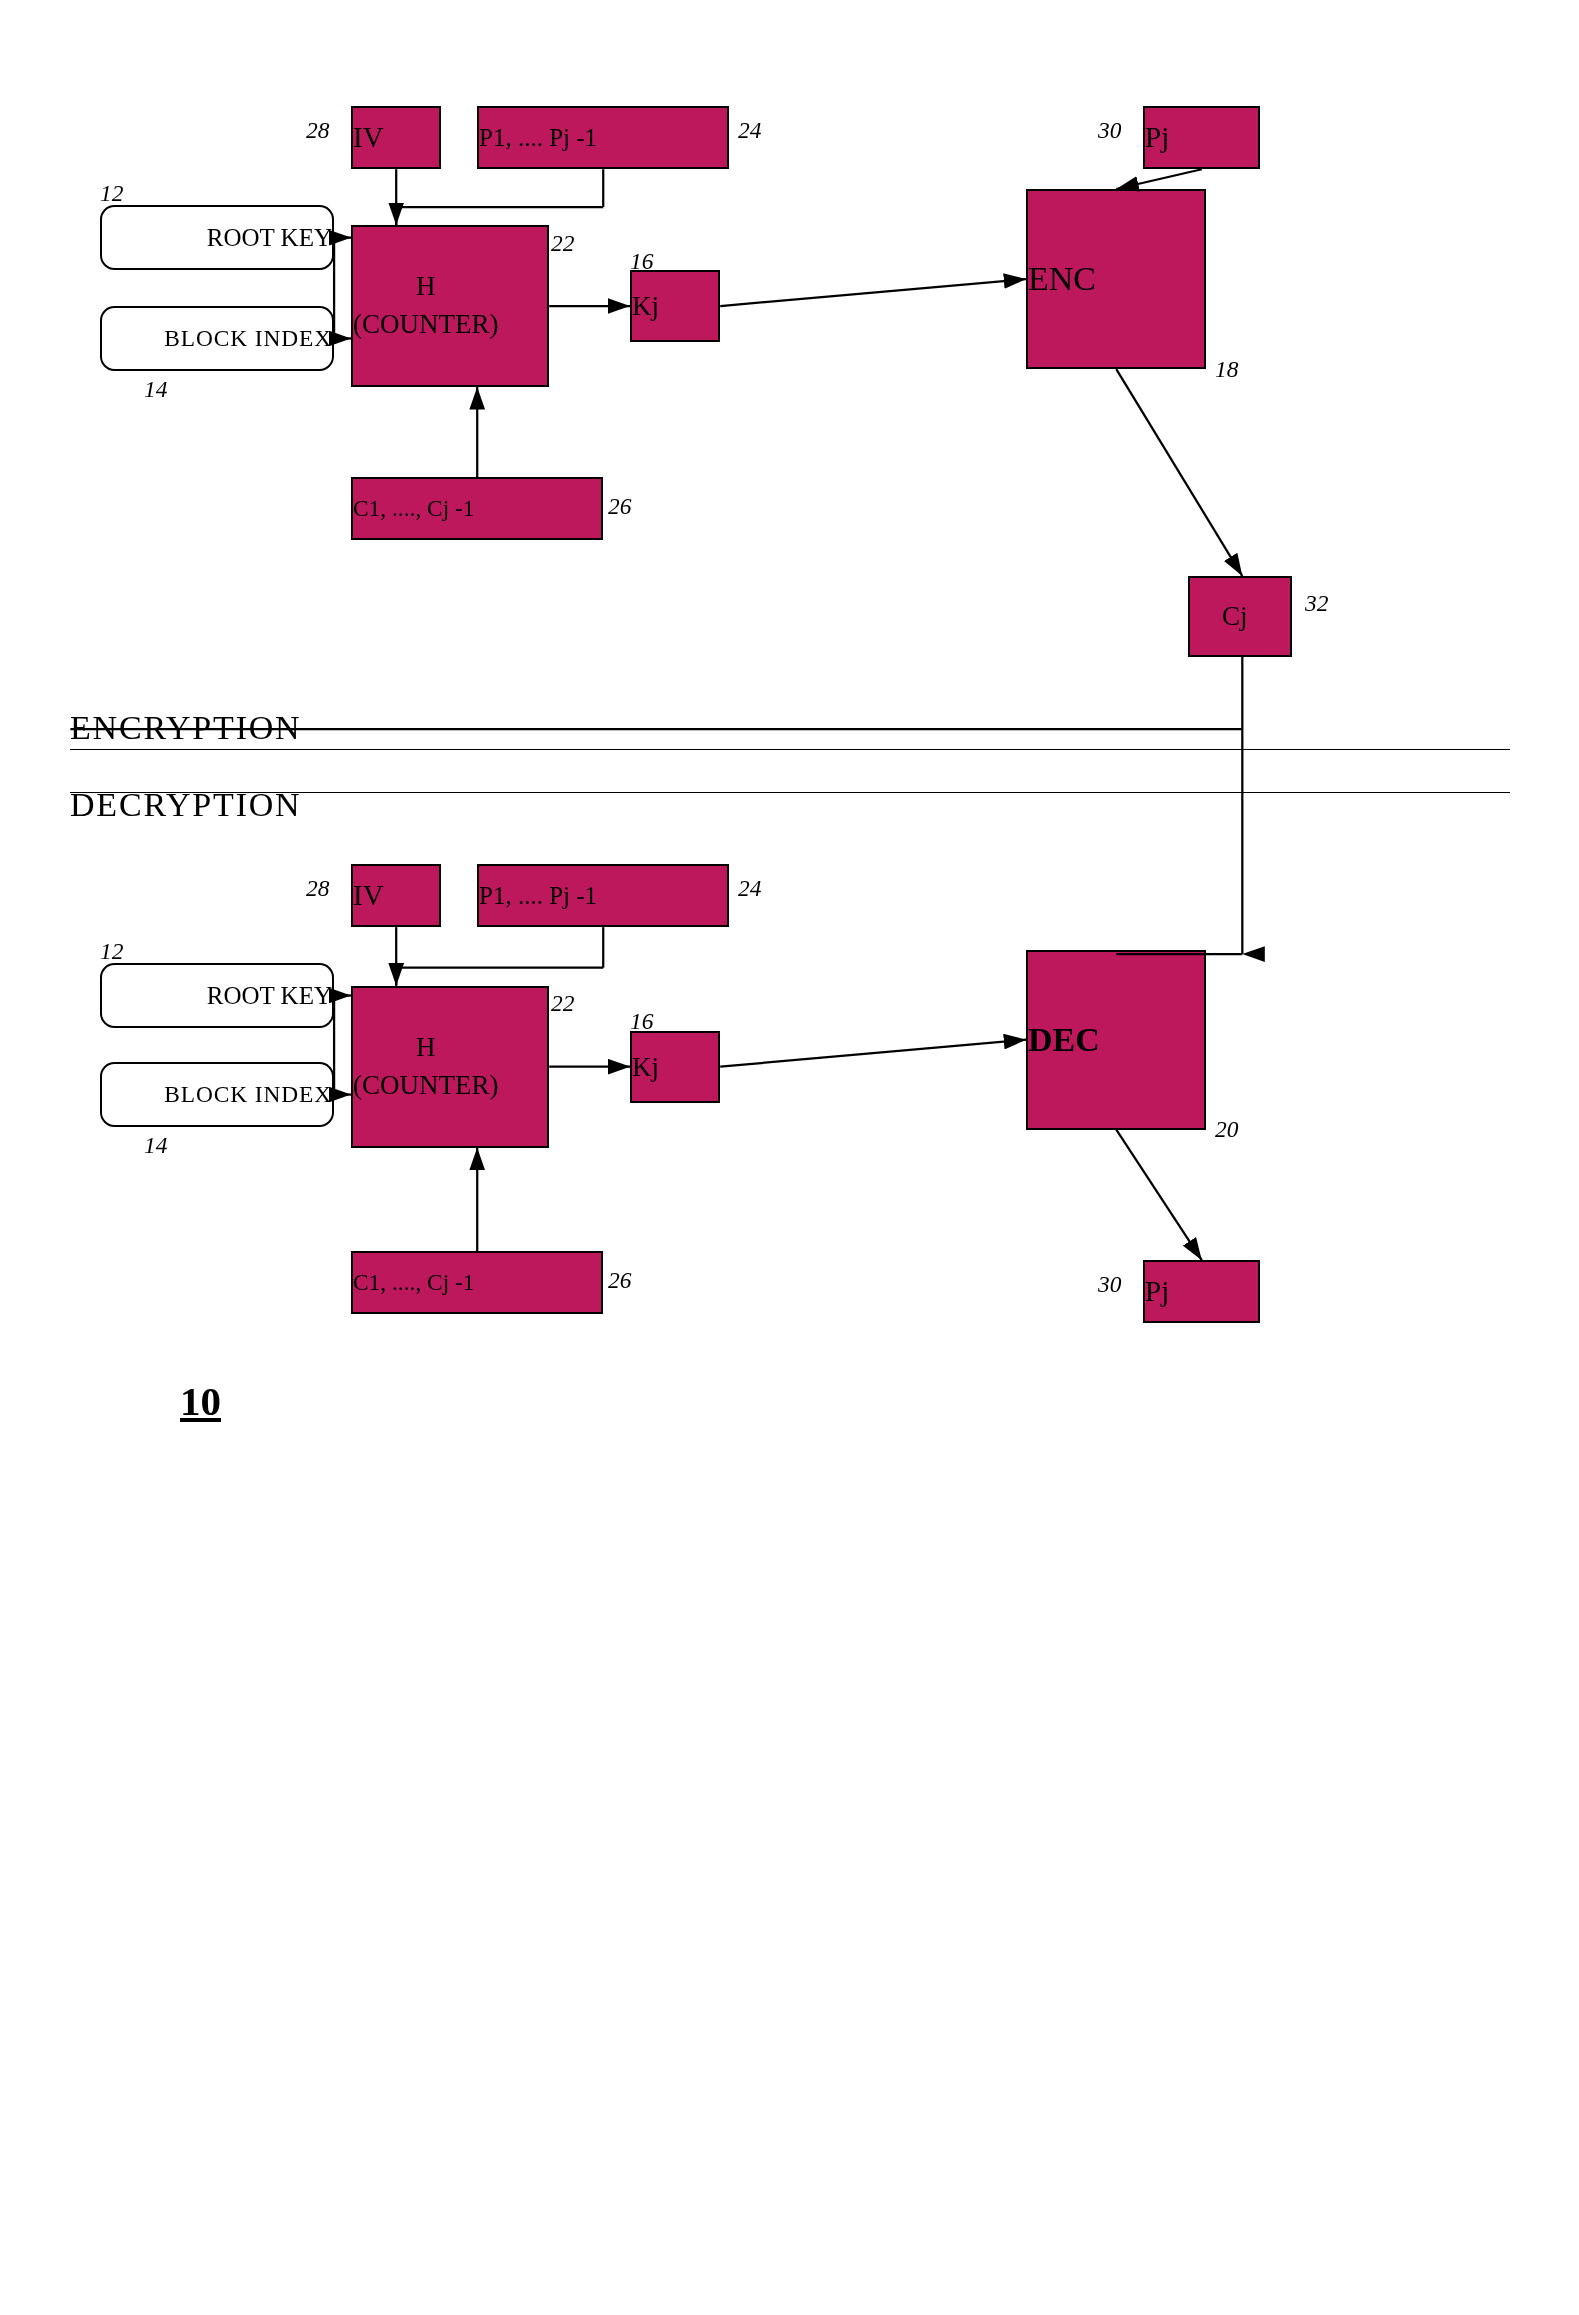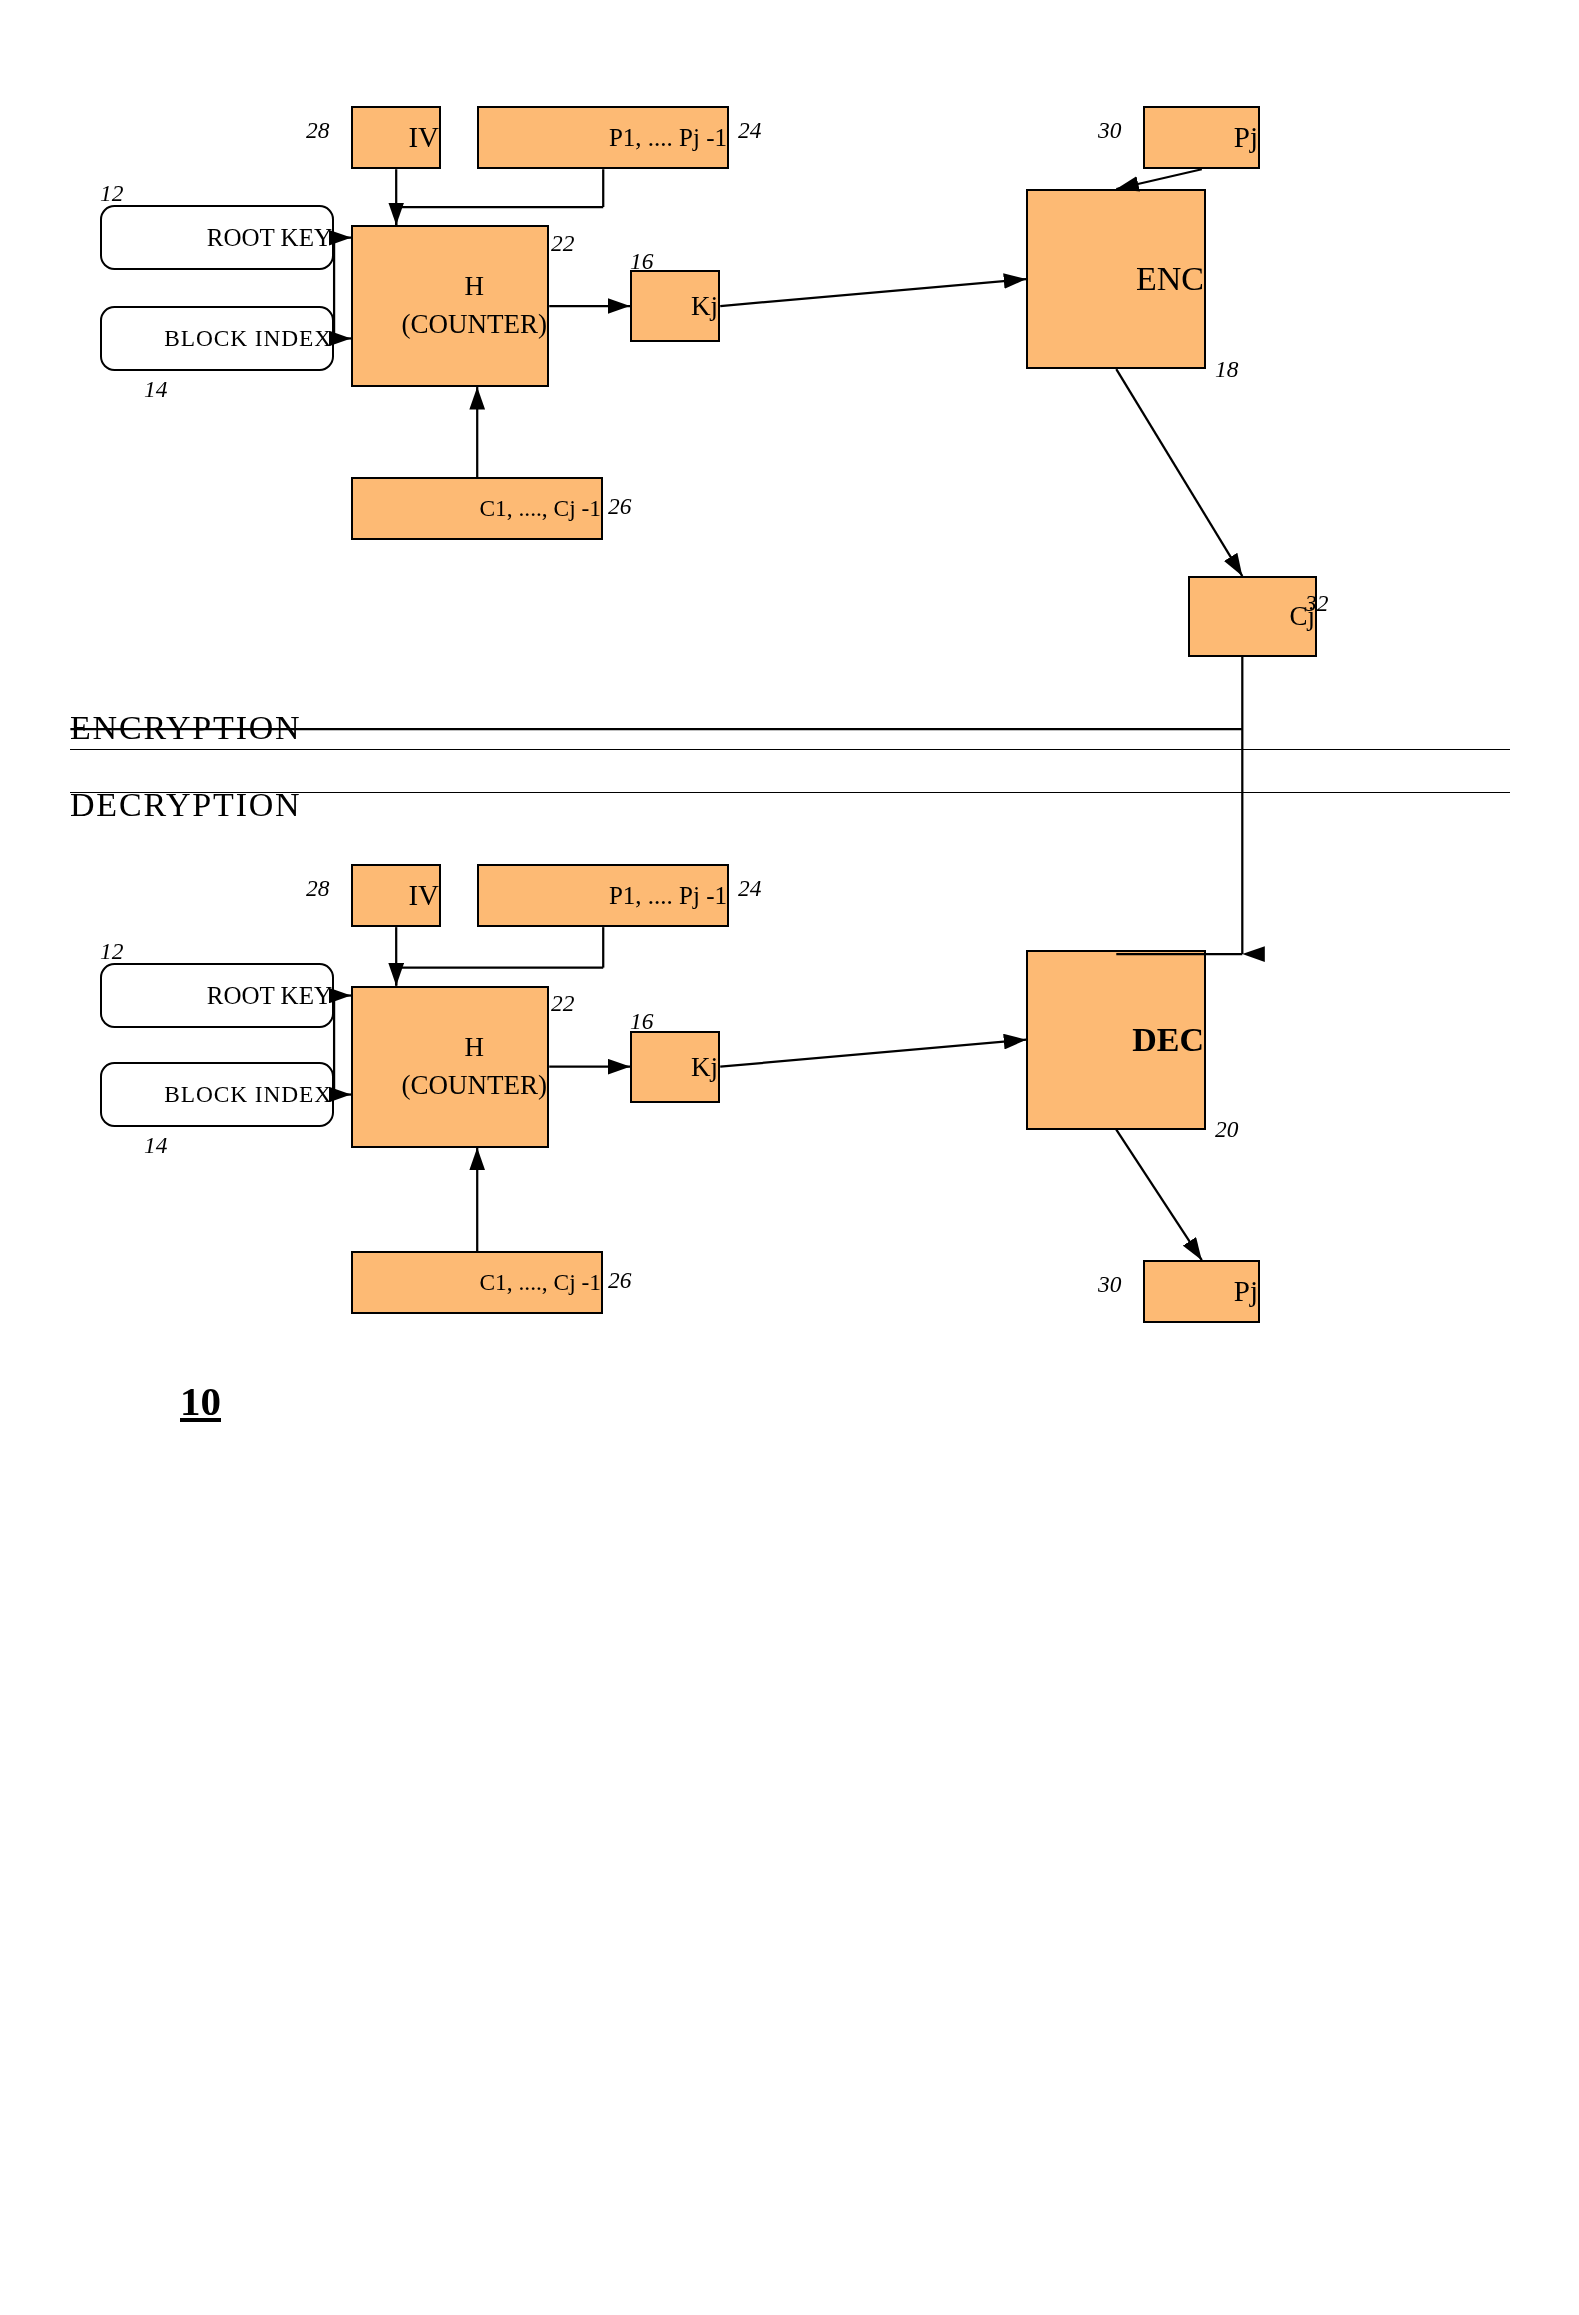--- a/index.html
+++ b/index.html
@@ -16,24 +16,24 @@
       position: absolute;
       top: 0; left: 0;
       width: 1580px;
       height: 2316px;
     }
 
     
     .box {
       position: absolute;
       border: 2.3px solid #000;
-      background: #fdba74;
+      background: #be185d;
       display: flex;
       align-items: center;
-      justify-content: flex-end;
+      justify-content: flex-start;
       text-align: center;
       font-size: 23.4px;
       font-weight: normal;
     }
 
     .box-rounded {
       position: absolute;
       border: 2.3px solid #000;
       background: #fff;
       display: flex;
@@ -125,21 +125,21 @@
   <div class="box" style="left:1026px; top:189px; width:180px; height:180px; font-size:34px;">
     <span>ENC</span>
   </div>
   <span class="label-ref" style="left:1215px; top:356px;">18</span>
 
   <div class="box" style="left:351px; top:477px; width:252px; height:63px; font-size:23.4px;">
     <span>C1, ...., Cj -1</span>
   </div>
   <span class="label-ref" style="left:608px; top:493px;">26</span>
 
-  <div class="box" style="left:1188px; top:576px; width:129px; height:81px; font-size:27px;">
+  <div class="box" style="left:1188px; top:576px; width:104px; height:81px; font-size:27px;padding-left:32px;">
     <span>Cj</span>
   </div>
   <span class="label-ref" style="left:1305px; top:590px;">32</span>
 
   <div class="section-label" style="left:70px; top:709px;">ENCRYPTION</div>
   <div class="section-label" style="left:70px; top:786px;">DECRYPTION</div>
   <div class="divider-line" style="left:70px; top:749px;"></div>
   <div class="divider-line" style="left:70px; top:792px;"></div>
 
   <div class="box-rounded" style="left:100px; top:963px; width:234px; height:65px; font-size:25px;">

